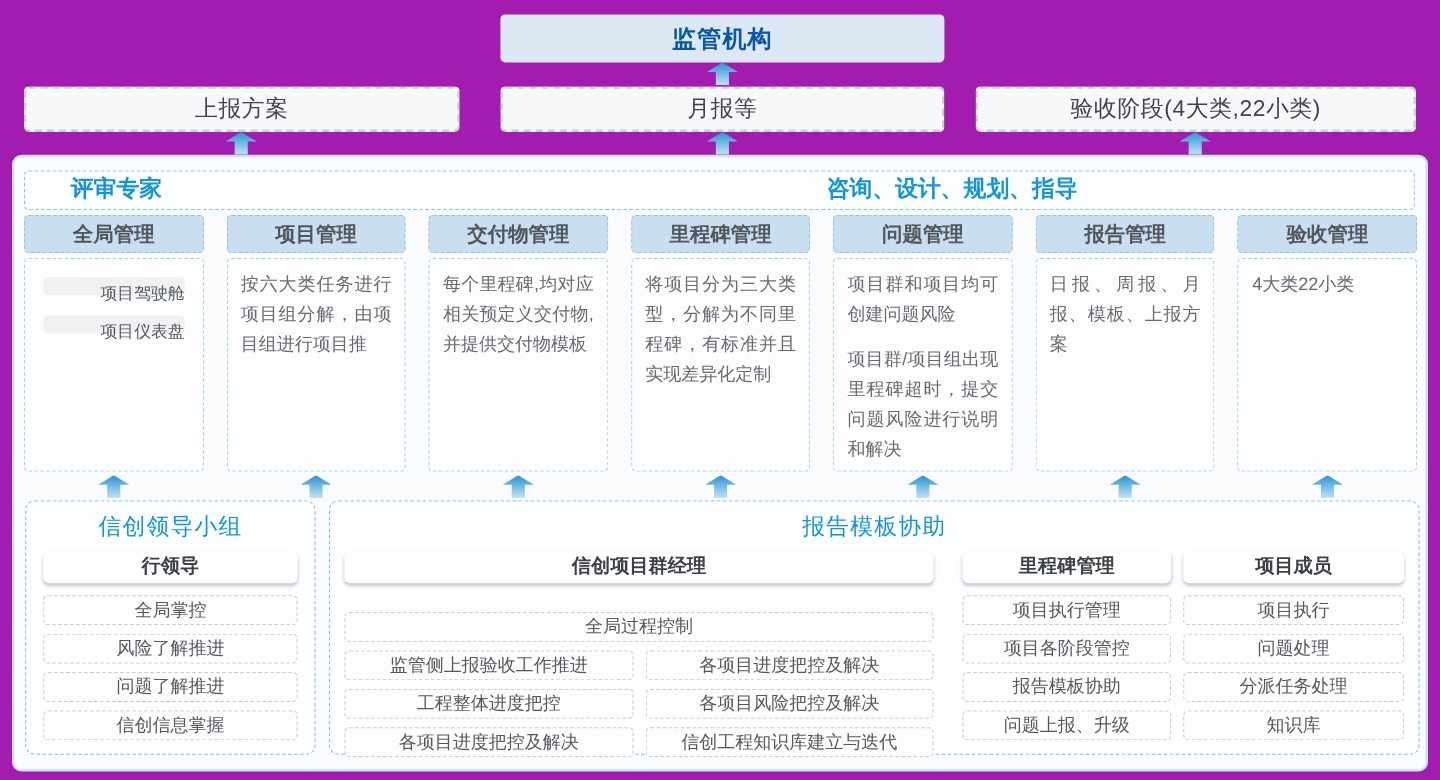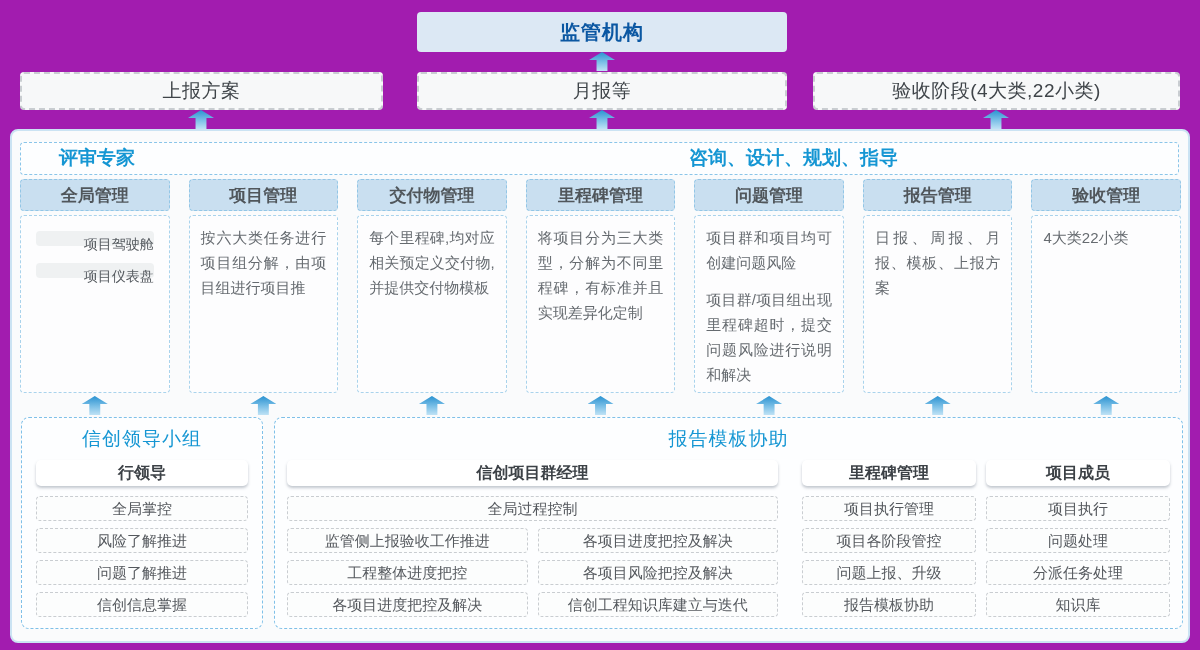--- a/index.html
+++ b/index.html
@@ -92,21 +92,21 @@
     background:#fcfdfd; border:1.5px dashed #c9cdd1; border-radius:4px;
     display:flex; align-items:center; justify-content:center;
     color:#55595e; font-size:15px; white-space:nowrap; overflow:hidden;
   }
   .leader-inner { position:absolute; left:14px; right:14px; top:42px; }
   .leader-inner .task-item { margin-top:7px; }
   .leader-inner .task-item.first { margin-top:10px; }
 
   .exec-body { position:absolute; left:12px; right:12px; top:42px; display:flex; }
   .sec { display:flex; flex-direction:column; min-width:0; }
-  .sec-1 { width:491px; margin-right:24px; }
+  .sec-1 { width:491px; margin-right:24px;gap:14px; }
   .sec-2 { width:174px; margin-right:10px; }
   .sec-3 { flex:1; }
   .sec-items { margin-top:10px; display:flex; flex-direction:column; gap:7px; }
   .sec1-grid { margin-top:10px; display:grid; grid-template-columns:1fr 1fr; gap:7px 10px; }
   .span2 { grid-column:1 / -1; }
 </style>
 </head>
 <body>
 
 <div class="canvas">
@@ -242,22 +242,22 @@
               <div class="task-item">各项目进度把控及解决</div>
               <div class="task-item">信创工程知识库建立与迭代</div>
             </div>
           </div>
 
           <div class="sec sec-2">
             <div class="role-pill">里程碑管理</div>
             <div class="sec-items">
               <div class="task-item">项目执行管理</div>
               <div class="task-item">项目各阶段管控</div>
+              <div class="task-item">报告模板协助</div>
               <div class="task-item">问题上报、升级</div>
-              <div class="task-item">报告模板协助</div>
             </div>
           </div>
 
           <div class="sec sec-3">
             <div class="role-pill">项目成员</div>
             <div class="sec-items">
               <div class="task-item">项目执行</div>
               <div class="task-item">问题处理</div>
               <div class="task-item">分派任务处理</div>
               <div class="task-item">知识库</div>

